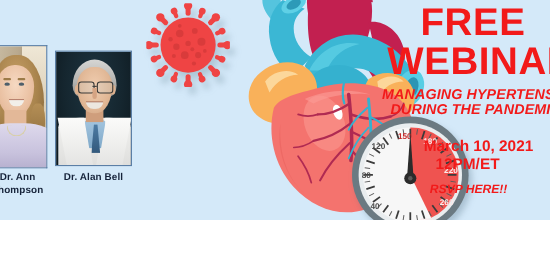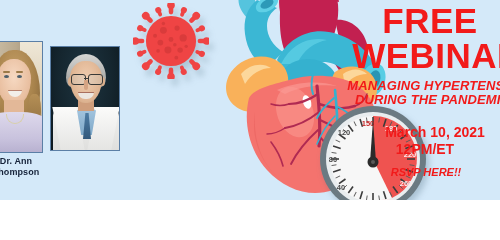--- a/index.html
+++ b/index.html
@@ -277,20 +277,23 @@
       <div class="bell-ear l"></div>
       <div class="bell-ear r"></div>
       <div class="bell-glass l"></div>
       <div class="bell-glass r"></div>
       <div class="bell-bridge"></div>
       <div class="bell-nose"></div>
       <div class="bell-smile"></div>
     </div>
   </div>
 
+  <div class="caption" id="caption-bell">
+    <div>Dr. Alan Bell</div>
+  </div>
 
   <svg id="virus" viewBox="0 0 100 100">
     <g fill="#ef4444">
       <g>
         <rect x="47" y="1" width="6" height="14" rx="3"></rect>
         <circle cx="50" cy="3" r="5"></circle>
       </g>
       <g transform="rotate(45 50 50)">
         <rect x="47" y="1" width="6" height="14" rx="3"></rect>
         <circle cx="50" cy="3" r="5"></circle>

